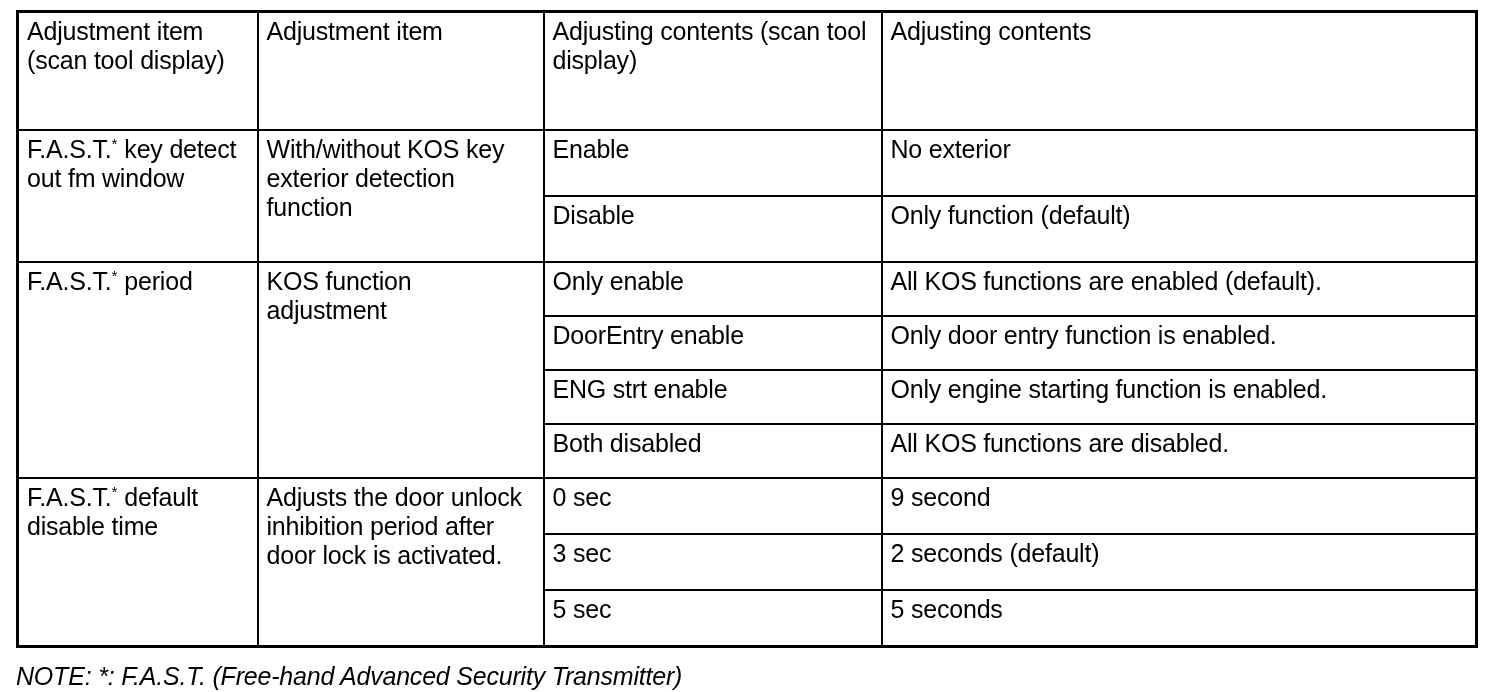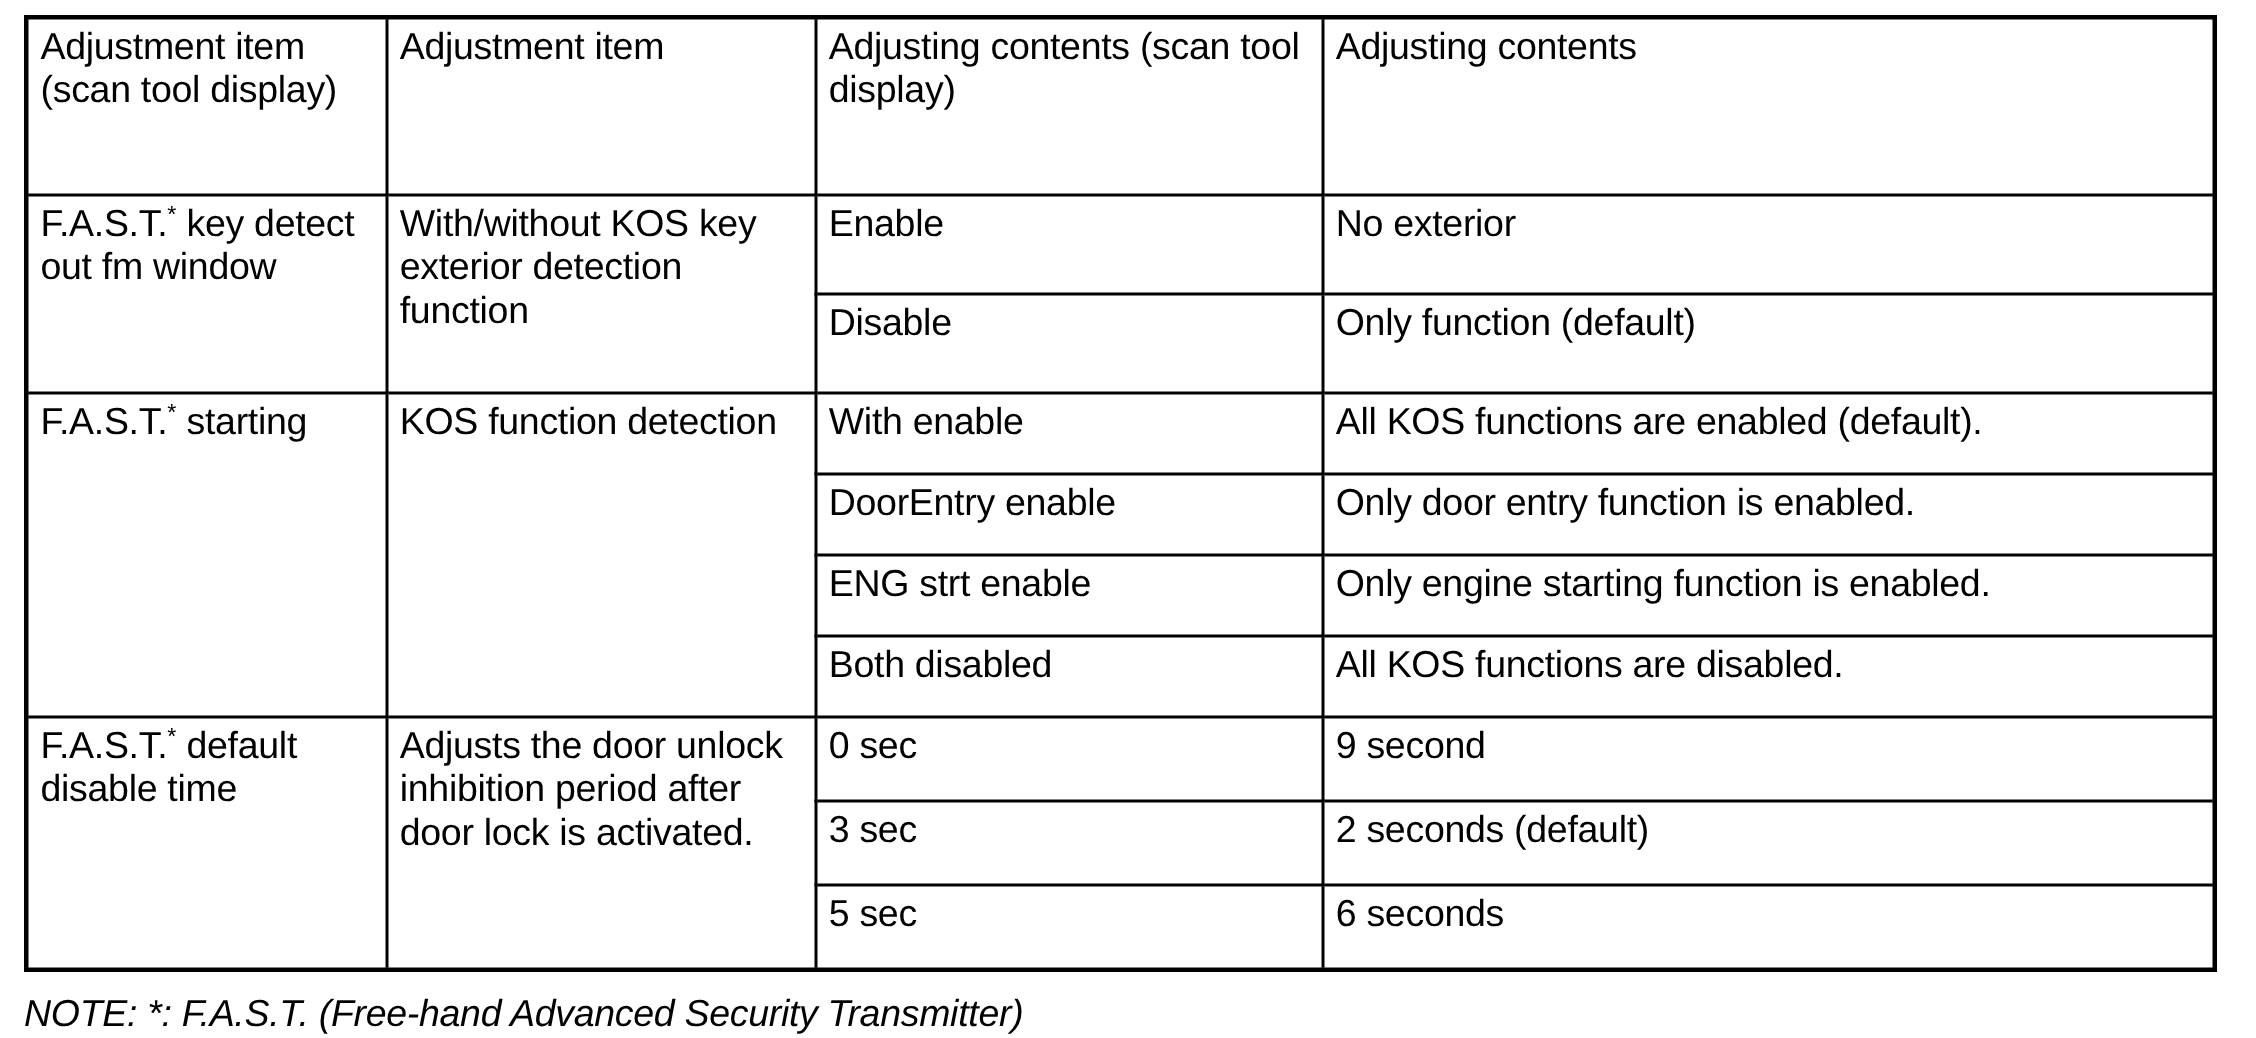--- a/index.html
+++ b/index.html
@@ -101,23 +101,23 @@
         <td class="grp-cell" rowspan="2">With/without KOS key exterior detection function</td>
         <td>Enable</td>
         <td>No exterior</td>
       </tr>
       <tr>
         <td>Disable</td>
         <td>Only function (default)</td>
       </tr>
 
       <tr class="sec-first">
-        <td class="grp-cell" rowspan="4"><span>F.A.S.T.</span><sup class="star">*</sup><span> starting</span></td>
-        <td class="grp-cell" rowspan="4">KOS function detection</td>
-        <td class="h-sec2">With enable</td>
+        <td class="grp-cell" rowspan="4"><span>F.A.S.T.</span><sup class="star">*</sup><span> period</span></td>
+        <td class="grp-cell" rowspan="4">KOS function adjustment</td>
+        <td class="h-sec2">Only enable</td>
         <td class="h-sec2">All KOS functions are enabled (default).</td>
       </tr>
       <tr>
         <td class="h-sec2">DoorEntry enable</td>
         <td class="h-sec2">Only door entry function is enabled.</td>
       </tr>
       <tr>
         <td class="h-sec2">ENG strt enable</td>
         <td class="h-sec2">Only engine starting function is enabled.</td>
       </tr>
@@ -131,21 +131,21 @@
         <td class="grp-cell" rowspan="3">Adjusts the door unlock inhibition period after door lock is activated.</td>
         <td class="h-sec3">0 sec</td>
         <td class="h-sec3">9 second</td>
       </tr>
       <tr>
         <td class="h-sec3">3 sec</td>
         <td class="h-sec3">2 seconds (default)</td>
       </tr>
       <tr>
         <td class="h-sec3">5 sec</td>
-        <td class="h-sec3">6 seconds</td>
+        <td class="h-sec3">5 seconds</td>
       </tr>
 
     </tbody>
   </table>
 
   <div class="note">NOTE: *: F.A.S.T. (Free-hand Advanced Security Transmitter)</div>
 
 </div>
 
 </body></html>

